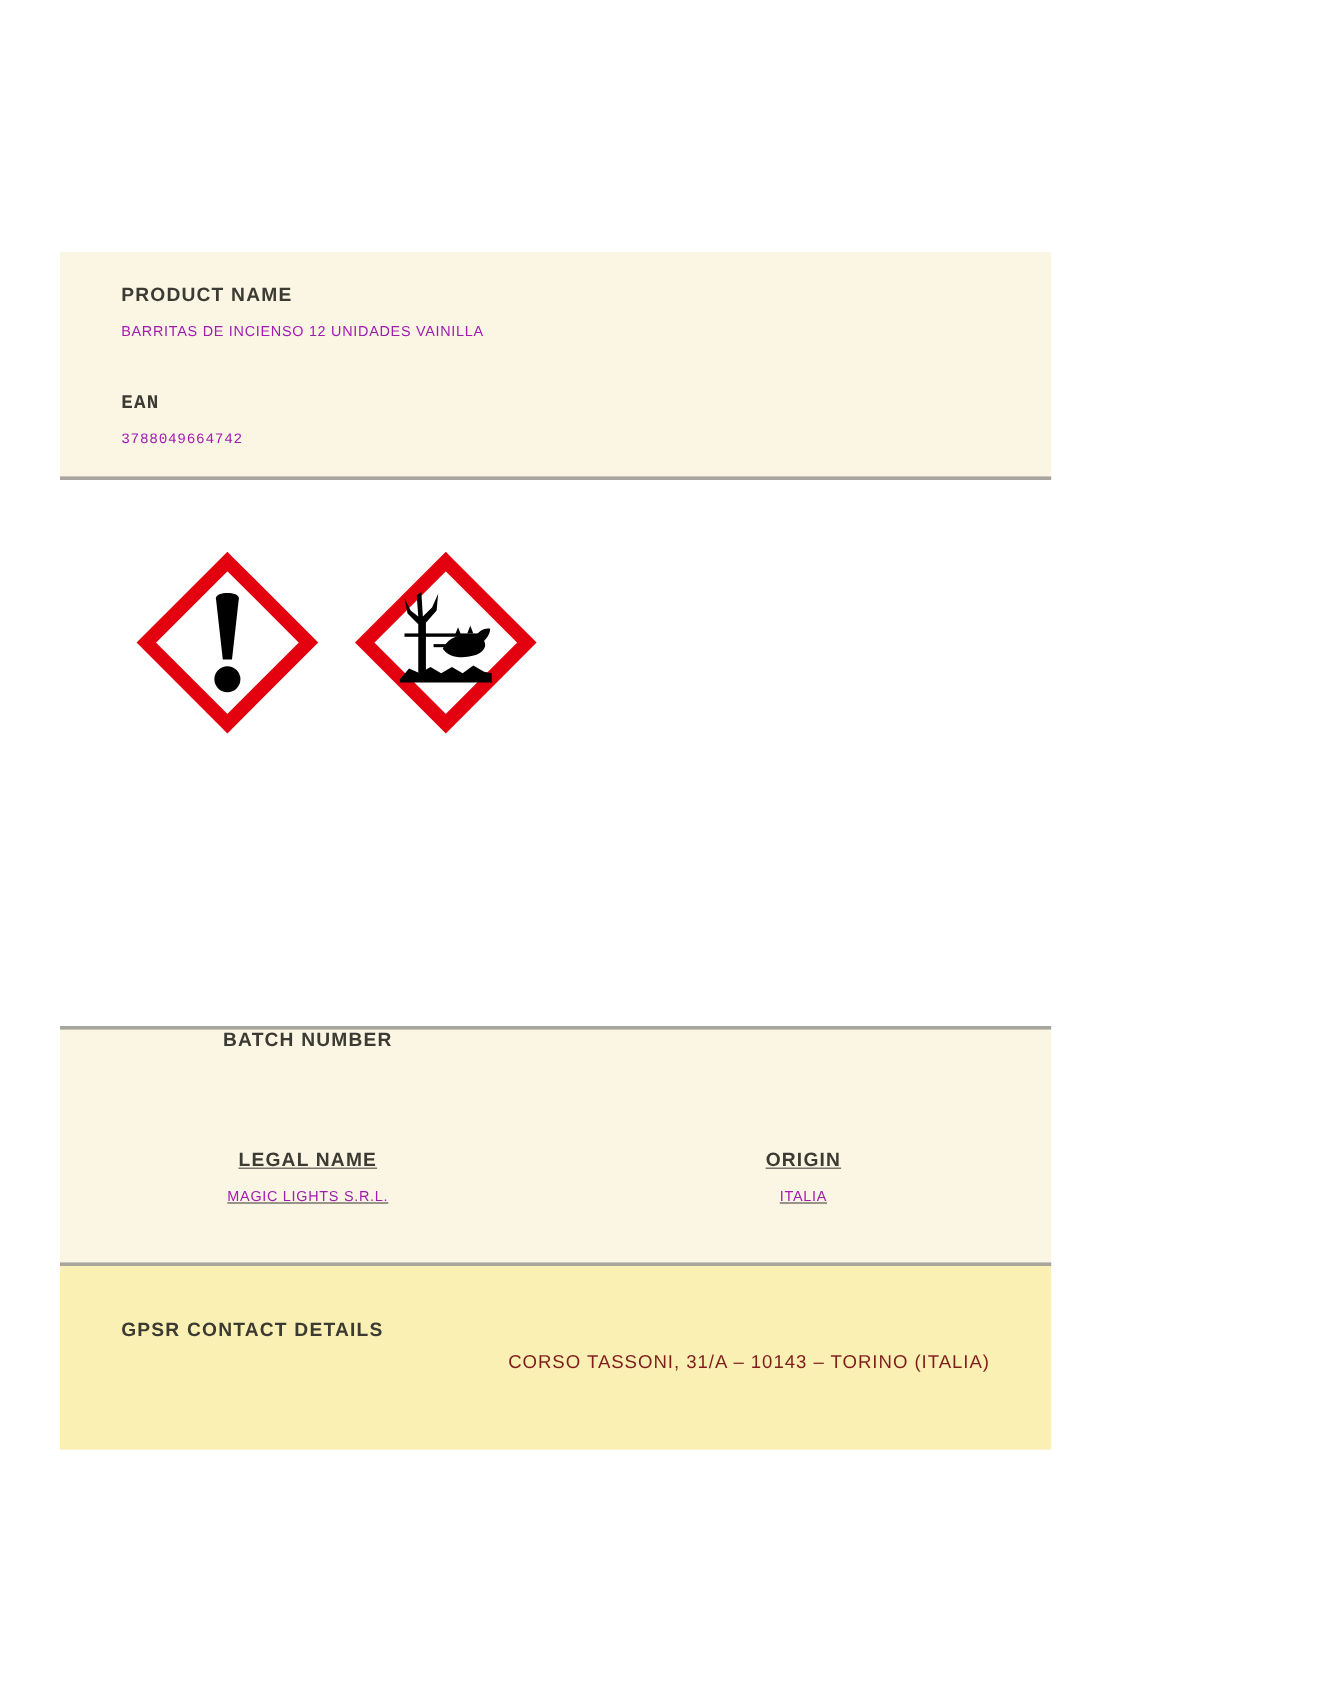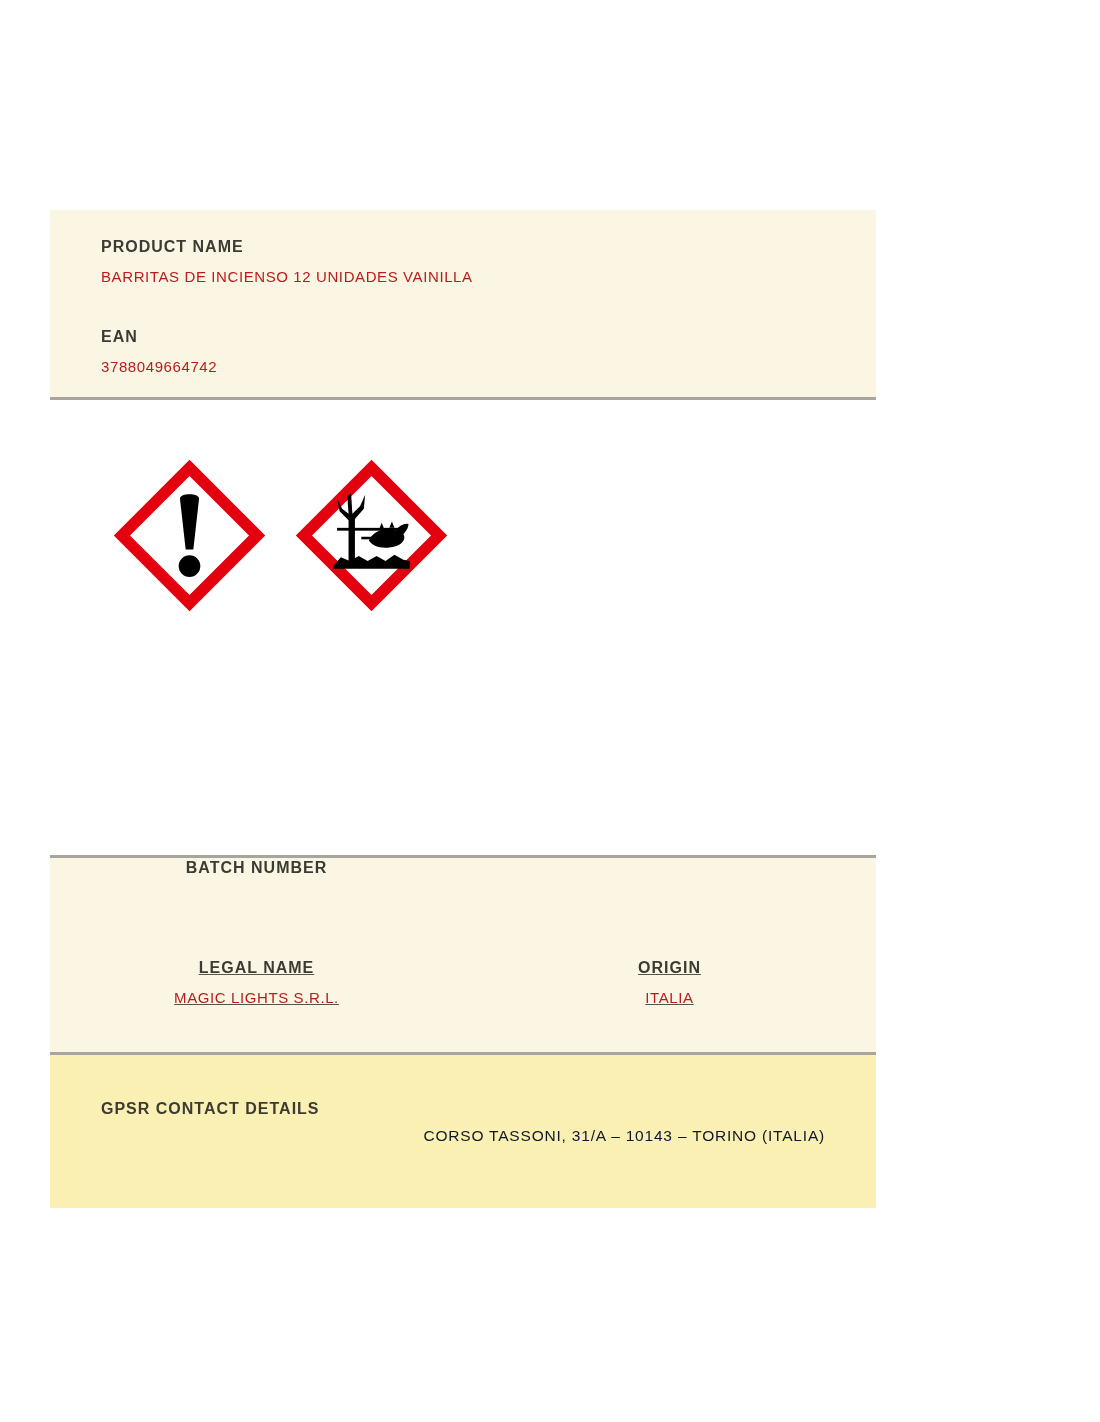--- a/index.html
+++ b/index.html
@@ -25,27 +25,27 @@
     padding: 27px 50px 0 51px;
   }
   .field-label {
     font-size: 16px;
     font-weight: bold;
     line-height: 19px;
     letter-spacing: 1px;
     color: #3c3b33;
   }
   .field-value {
-    font-size: 15px;
+    font-size: 12px;
     line-height: 19px;
     letter-spacing: 0.6px;
-    color: #b91c1c;
+    color: #a21caf;
   }
   .card-top .field-value { margin-top: 11px; }
-  .card-top .field-group + .field-group { margin-top: 41px; }
+  .card-top .field-group + .field-group { margin-top: 41px; font-family: Liberation Mono, monospace; }
 
   .pictos {
     position: absolute;
     left: 113px;
     top: 459px;
     display: flex;
     gap: 29px;
   }
   .picto { width: 153px; height: 153px; background: #ffffff; }
   .picto svg { width: 153px; height: 153px; display: block; }
@@ -70,21 +70,21 @@
     height: 153px;
     background: #fbf0b3;
     padding: 44px 51px 0 51px;
   }
   .gpsr-address {
     margin-top: 8px;
     text-align: right;
     font-size: 15.5px;
     line-height: 19px;
     letter-spacing: 0.8px;
-    color: #0f172a;
+    color: #7f1d1d;
   }
 </style>
 </head>
 <body>
 
 <section class="card card-top">
   <div class="field-group">
     <div class="field-label">PRODUCT NAME</div>
     <div class="field-value">BARRITAS DE INCIENSO 12 UNIDADES VAINILLA</div>
   </div>

